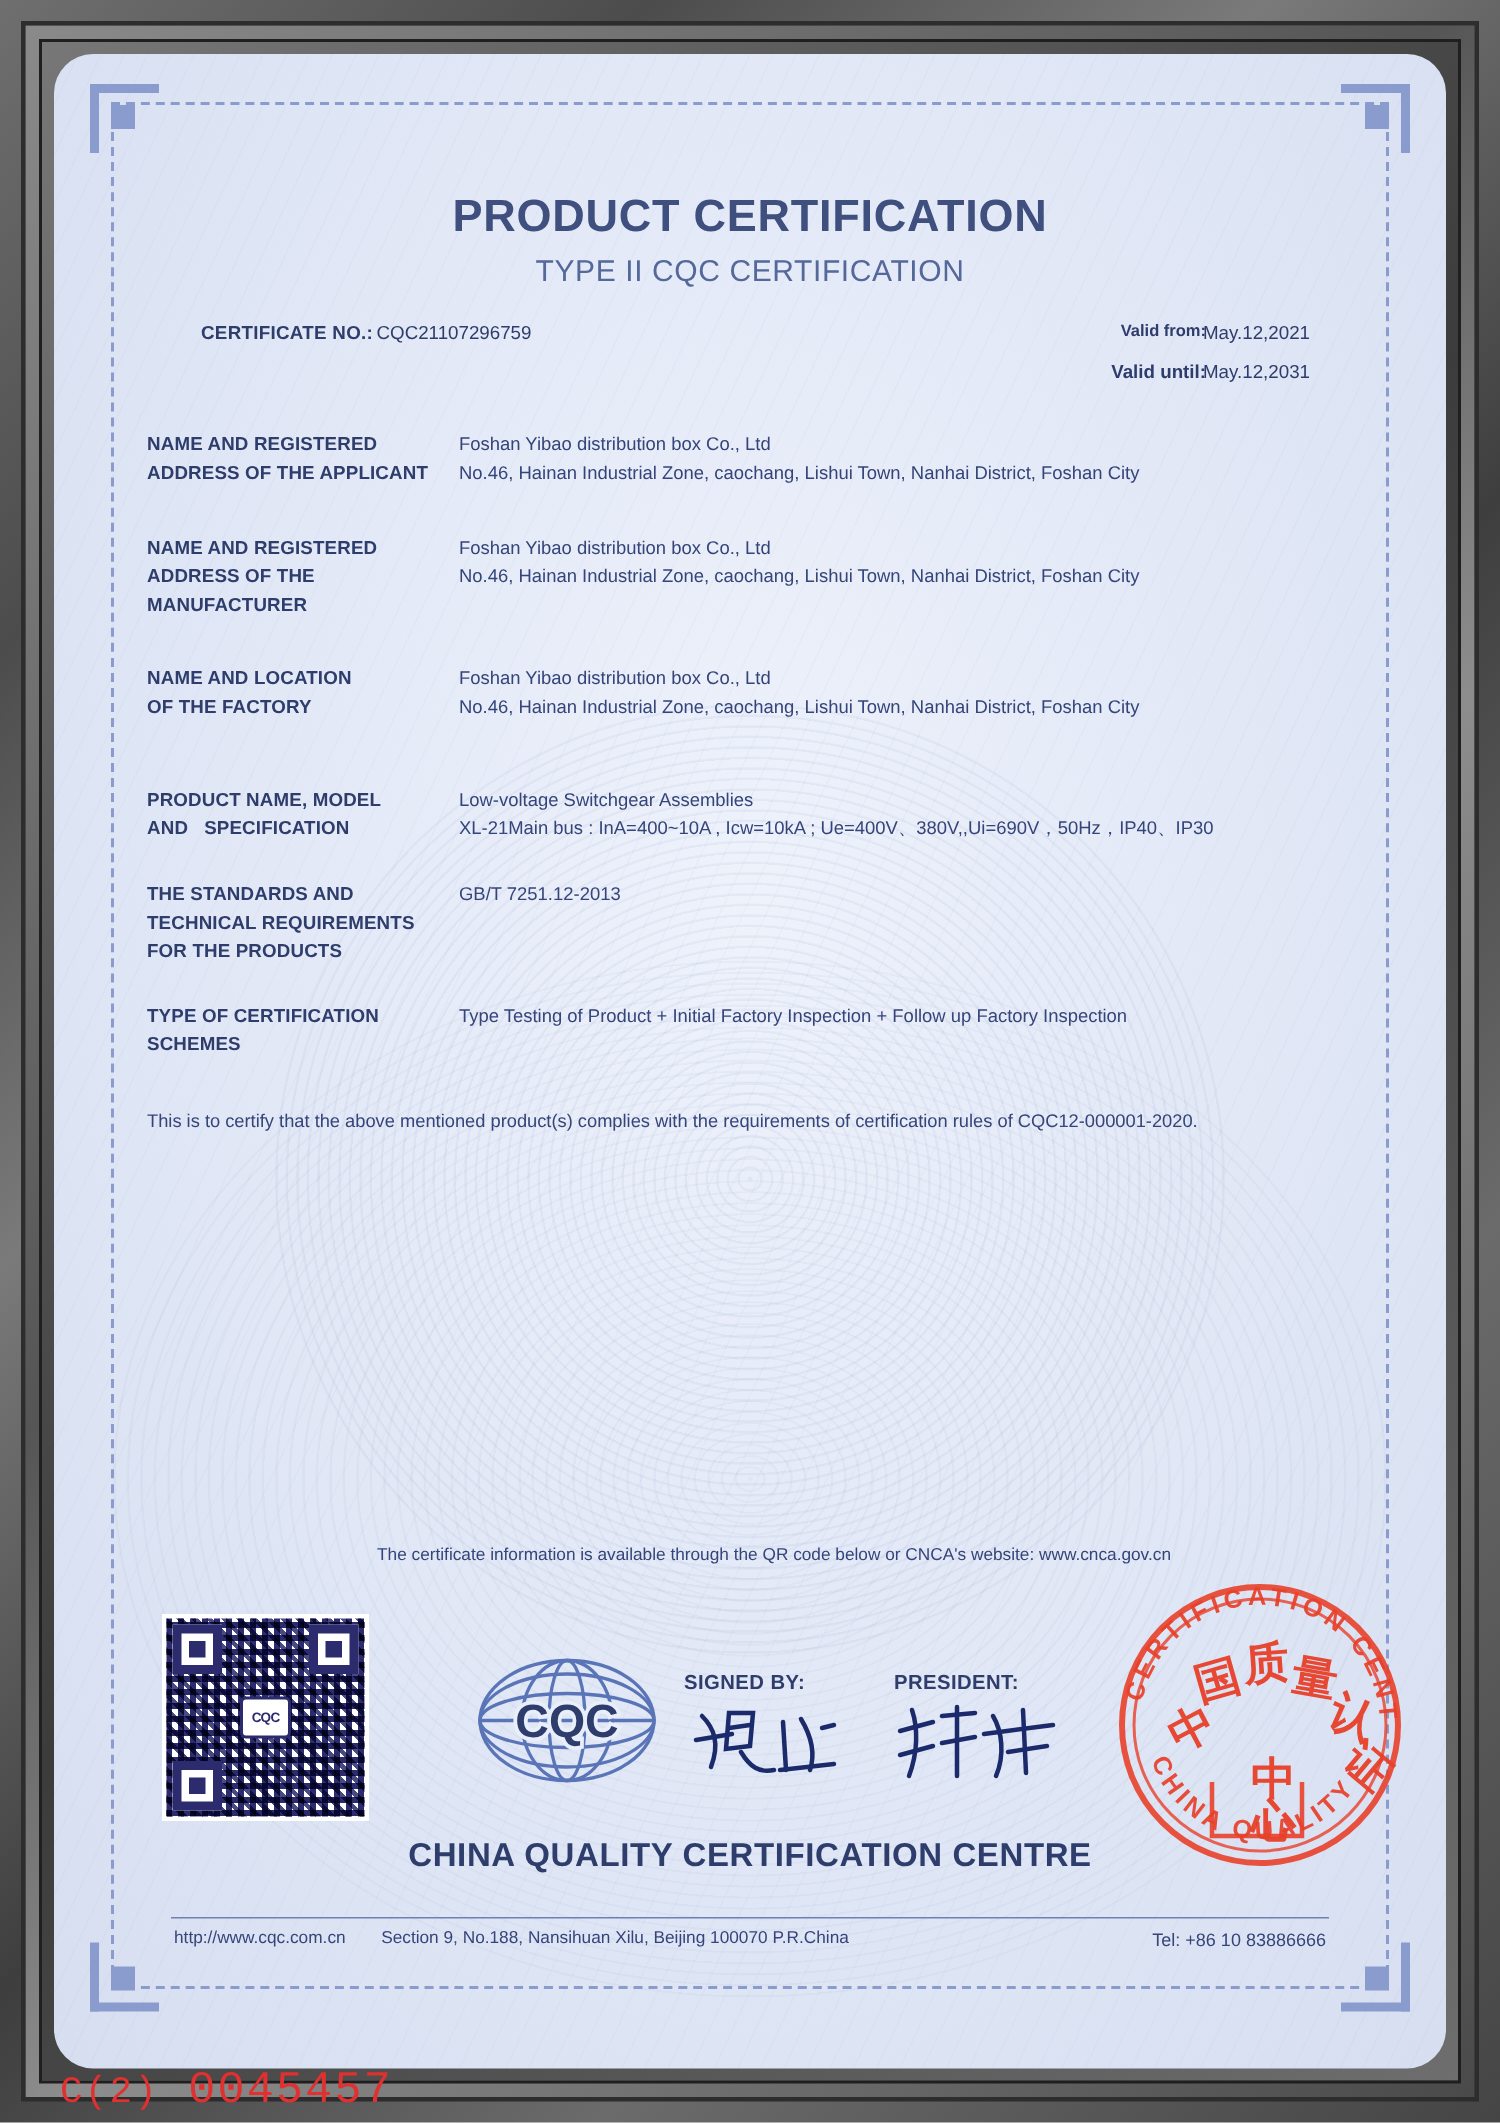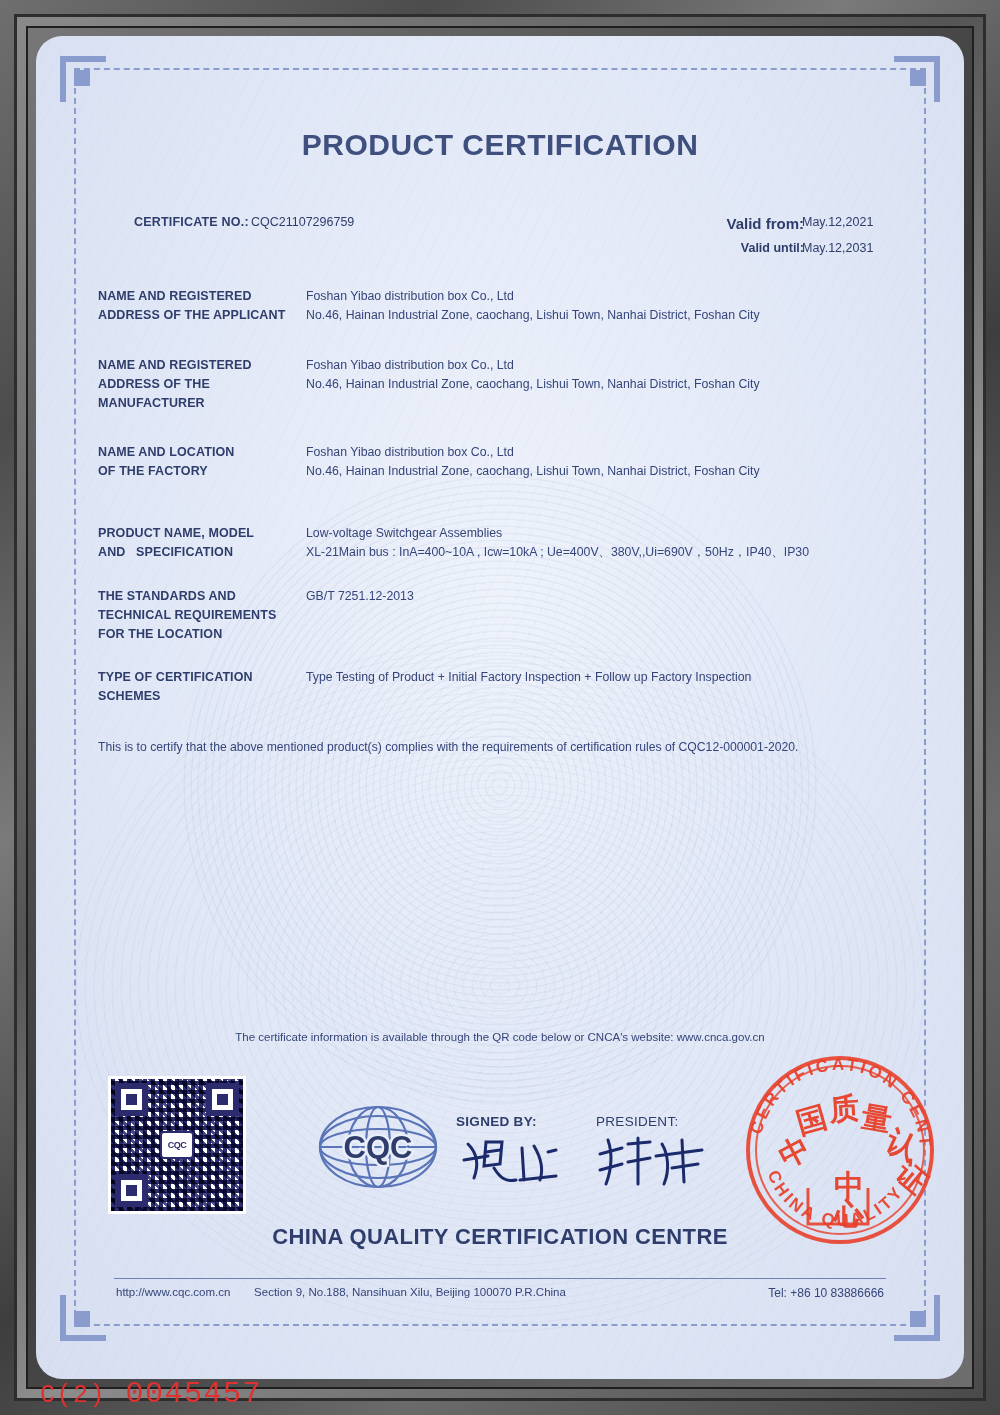--- a/index.html
+++ b/index.html
@@ -151,21 +151,21 @@
   }
   .cert-no-value {
     position: absolute;
     left: 215px; top: 179px;
     font-size: 12.5px;
     color: #2e3d6b;
   }
   .valid-from-label {
     position: absolute;
     right: 160px; top: 179px;
-    font-size: 15px;
+    font-size: 11px;
     font-weight: bold;
     color: #2e3d6b;
     text-align: right;
   }
   .valid-from-value {
     position: absolute;
     right: 92px; top: 179px;
     width: 70px;
     font-size: 12.5px;
     color: #2e3d6b;
@@ -219,20 +219,21 @@
     color: #35457a;
     line-height: 22px;
   }
 
   .qr-note {
     position: absolute;
     left: 0; top: 995px; width: 928px;
     text-align: center;
     font-size: 11.5px;
     color: #35457a;
+    padding-left: 16px;
   }
 
   
   .qr {
     position: absolute;
     left: 72px; top: 1040px;
     width: 138px; height: 138px;
     background: #ffffff;
     padding: 3px;
     box-sizing: border-box;
@@ -293,21 +294,21 @@
     left: 420px; top: 1078px;
     font-size: 13.5px;
     font-weight: bold;
     color: #2e3d6b;
     letter-spacing: 0.3px;
   }
   .president {
     position: absolute;
     left: 560px; top: 1078px;
     font-size: 13.5px;
-    font-weight: normal;
+    font-weight: bold;
     color: #2e3d6b;
     letter-spacing: 0.3px;
   }
   .sig1 {
     position: absolute;
     left: 424px; top: 1098px;
     width: 110px; height: 58px;
     color: #1b2a6b;
   }
   .sig2 {
@@ -390,20 +391,21 @@
     <div class="corner bl"></div>
     <div class="corner br"></div>
     <div class="corner-sq tl"></div>
     <div class="corner-sq tr"></div>
     <div class="corner-sq bl"></div>
     <div class="corner-sq br"></div>
 
     <div class="content">
 
       <div class="title">PRODUCT CERTIFICATION</div>
+      <div class="subtitle">TYPE II CQC CERTIFICATION</div>
 
       <div class="cert-no-label">CERTIFICATE NO.:</div>
       <div class="cert-no-value">CQC21107296759</div>
 
       <div class="valid-from-label">Valid from:</div>
       <div class="valid-from-value">May.12,2021</div>
       <div class="valid-until-label">Valid until:</div>
       <div class="valid-until-value">May.12,2031</div>
 
       <div class="field" style="top:251px;">
@@ -448,21 +450,21 @@
         <div class="value">
           <div>Low-voltage Switchgear Assemblies</div>
           <div>XL-21Main bus : InA=400~10A , Icw=10kA ; Ue=400V、380V,,Ui=690V，50Hz，IP40、IP30</div>
         </div>
       </div>
 
       <div class="field" style="top:551px;">
         <div class="label">
           <div>THE STANDARDS AND</div>
           <div>TECHNICAL REQUIREMENTS</div>
-          <div>FOR THE LOCATION</div>
+          <div>FOR THE PRODUCTS</div>
         </div>
         <div class="value">
           <div>GB/T 7251.12-2013</div>
         </div>
       </div>
 
       <div class="field" style="top:632px;">
         <div class="label">
           <div>TYPE OF CERTIFICATION</div>
           <div>SCHEMES</div>

